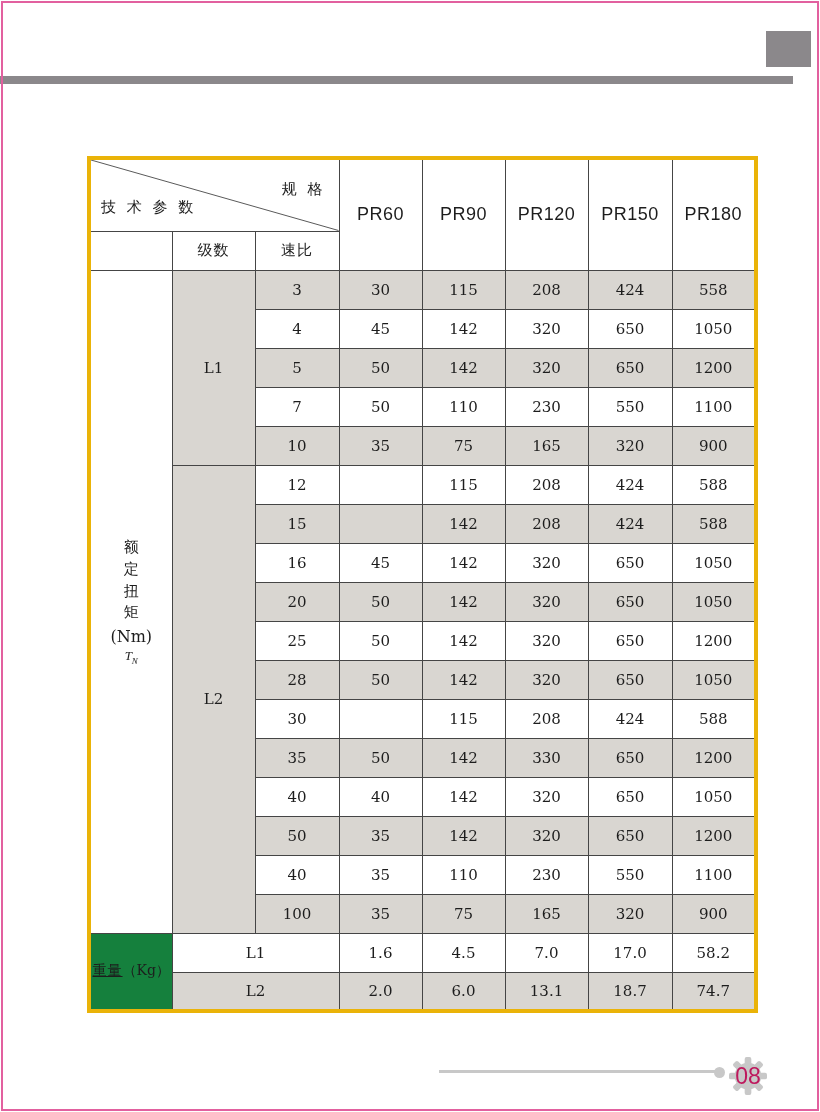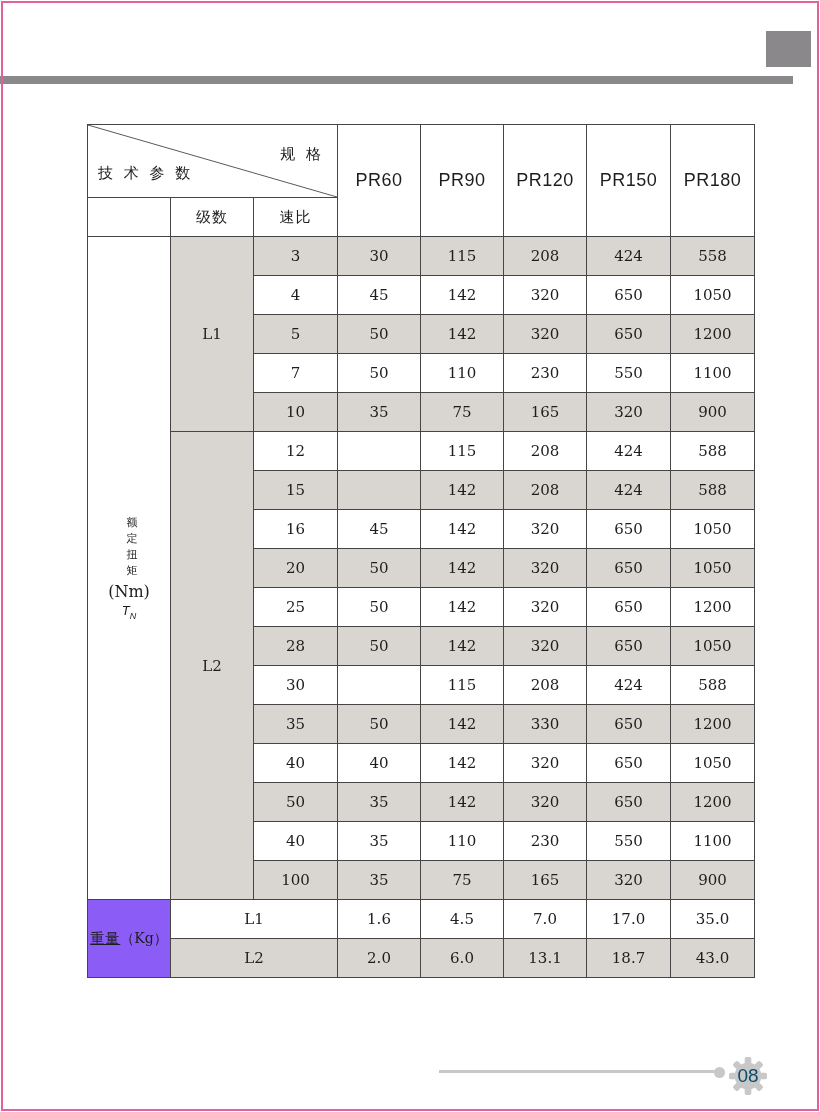--- a/index.html
+++ b/index.html
@@ -7,51 +7,51 @@
        font-family:"Liberation Sans",sans-serif;}
   .pink-border{position:absolute;inset:1px;border:2px solid #e2609f;pointer-events:none;z-index:50;}
   .top-bar{position:absolute;left:0;top:76px;width:793px;height:8px;background:#8b888b;}
   .top-tab{position:absolute;left:766px;top:31px;width:45px;height:36px;background:#8b888b;}
 
   table.spec{position:absolute;left:87px;top:124px;width:667px;height:853px;
              border-collapse:collapse;table-layout:fixed;
              font-family:"DejaVu Serif",serif;font-size:15px;color:#1d1d1d;}
   table.spec td,table.spec th{border:1px solid #454545;text-align:center;vertical-align:middle;
              padding:0;font-weight:normal;}
-  table.spec{border:1px solid #eab308;}
+  table.spec{border:4px solid #eab308;margin-top:32px;}
   tr.hrow1{height:73px;}
   tr.hrow2{height:39px;}
   tr.drow{height:39px;}
   .shade{background:#d9d6d1;}
   .cn{font-family:"DejaVu Sans","Liberation Sans",sans-serif;letter-spacing:3px;}
   th.prcol{font-family:"Liberation Sans",sans-serif;font-size:18px;letter-spacing:0.5px;}
 
   td.corner{position:relative;}
   td.corner svg{position:absolute;inset:0;width:100%;height:100%;display:block;}
   .corner-tr{position:absolute;top:20px;right:13px;font-size:15px;}
   .corner-bl{position:absolute;bottom:14px;left:10px;font-size:15px;}
 
   td.torque-label{background:#ffffff;}
-  .torque-chars{width:17px;margin:0 auto;line-height:1.45;font-size:11px;
-                word-break:break-all;letter-spacing:0;font-family:"DejaVu Sans",sans-serif;text-align:right;}
+  .torque-chars{width:17px;margin:0 auto;line-height:1.45;font-size:15px;
+                word-break:break-all;letter-spacing:0;font-family:"DejaVu Sans",sans-serif;}
   .torque-unit{font-size:16px;margin-top:3px;font-family:"DejaVu Serif",serif;}
-  .torque-sym{font-size:13px;font-style:italic;font-family:Liberation Sans, sans-serif;margin-top:2px;}
+  .torque-sym{font-size:13px;font-style:italic;font-family:Liberation Serif, serif;margin-top:2px;}
   .torque-sym sub{font-size:9px;font-style:italic;}
 
   td.stage-cell{background:#d9d6d1;font-family:"DejaVu Serif",serif;}
-  td.weight-label{background:#8b5cf6;font-size:14px;}
+  td.weight-label{background:#15803d;font-size:14px;}
   .wl-underline{text-decoration:underline;font-family:"DejaVu Sans",sans-serif;letter-spacing:1px;}
   .wl-unit{font-family:"DejaVu Serif",serif;}
 
   .footer-line{position:absolute;left:439px;top:1070px;width:279px;height:3px;background:#c8c8c8;}
   .footer-dot{position:absolute;left:714px;top:1067px;width:11px;height:11px;border-radius:50%;background:#c8c8c8;}
   .gear-badge{position:absolute;left:729px;top:1057px;width:38px;height:38px;}
   .gear-badge svg{position:absolute;inset:0;}
   .gear-num{position:absolute;inset:0;display:flex;align-items:center;justify-content:center;
-            font-family:"Liberation Sans",sans-serif;font-size:19px;color:#0c4a6e;}
+            font-family:"Liberation Sans",sans-serif;font-size:23px;color:#be185d;}
 </style>
 </head>
 <body>
 
 <div class="pink-border"></div>
 <div class="top-bar"></div>
 <div class="top-tab"></div>
 
 <table class="spec">
   <colgroup>
@@ -229,29 +229,29 @@
         <td class="val shade">320</td>
         <td class="val shade">900</td>
       </tr>
       <tr class="drow">
         <td class="weight-label" rowspan="2"><span class="wl-underline">重量</span><span class="wl-unit">（Kg）</span></td>
         <td class="stage-span" colspan="2">L1</td>
         <td class="val">1.6</td>
         <td class="val">4.5</td>
         <td class="val">7.0</td>
         <td class="val">17.0</td>
-        <td class="val">35.0</td>
+        <td class="val">58.2</td>
       </tr>
       <tr class="drow">
         <td class="stage-span shade" colspan="2">L2</td>
         <td class="val shade">2.0</td>
         <td class="val shade">6.0</td>
         <td class="val shade">13.1</td>
         <td class="val shade">18.7</td>
-        <td class="val shade">43.0</td>
+        <td class="val shade">74.7</td>
       </tr>
     </tbody>
 </table>
 
 <div class="footer-line"></div>
 <div class="footer-dot"></div>
 <div class="gear-badge">
   <svg viewBox="0 0 40 40">
     <g fill="#c8c8c8">
       <circle cx="20" cy="20" r="14"></circle>

